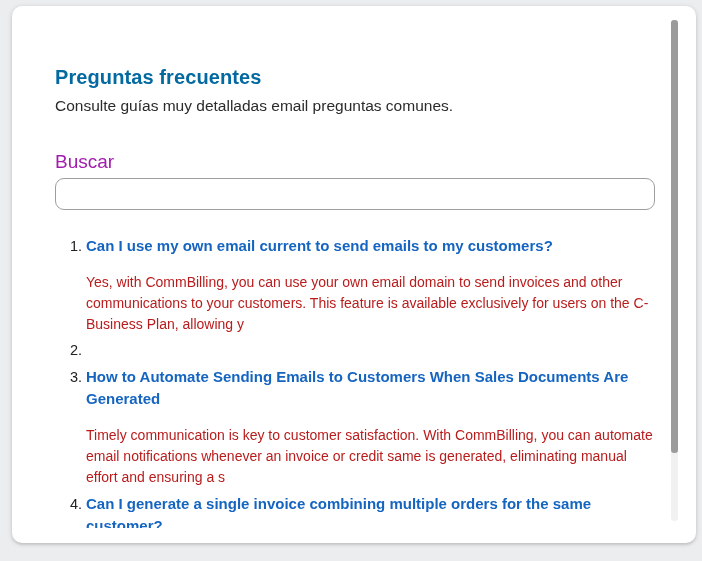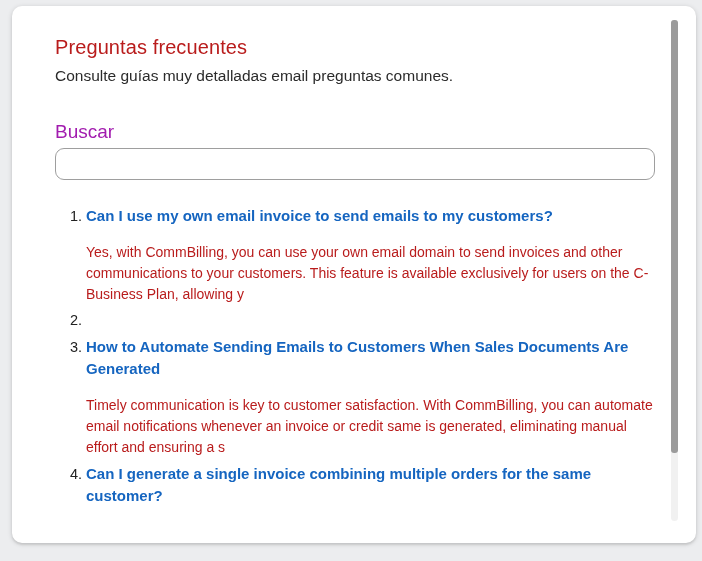--- a/index.html
+++ b/index.html
@@ -22,25 +22,25 @@
     position: absolute;
     left: 0; top: 0;
     width: 668px; height: 522px;
     overflow: hidden;
   }
   .content {
     margin-left: 43px;
     width: 600px;
   }
   .title {
-    padding-top: 28px;
+    padding-top: 58px;
     font-size: 20px;
     line-height: 26px;
-    font-weight: 400;
-    color: #b91c1c;
+    font-weight: 700;
+    color: #0369a1;
     letter-spacing: 0.1px;
   }
   .subtitle {
     margin-top: 5px;
     font-size: 15.5px;
     line-height: 21px;
     color: #2B2B2B;
   }
   .search-label {
     margin-top: 36px;
@@ -108,21 +108,21 @@
   <div class="viewport">
     <div class="content">
       <h1 class="title">Preguntas frecuentes</h1>
       <p class="subtitle">Consulte guías muy detalladas email preguntas comunes.</p>
 
       <div class="search-label">Buscar</div>
       <input class="search-input" type="text" value="" style="">
 
       <ol class="faq-list">
         <li class="faq-item">
-          <a class="faq-question">Can I use my own email invoice to send emails to my customers?</a>
+          <a class="faq-question">Can I use my own email current to send emails to my customers?</a>
           <p class="faq-answer">Yes, with CommBilling, you can use your own email domain to send invoices and other communications to your customers. This feature is available exclusively for users on the C-Business Plan, allowing y</p>
         </li>
         <li class="faq-item">
         </li>
         <li class="faq-item">
           <a class="faq-question">How to Automate Sending Emails to Customers When Sales Documents Are Generated</a>
           <p class="faq-answer">Timely communication is key to customer satisfaction. With CommBilling, you can automate email notifications whenever an invoice or credit same is generated, eliminating manual effort and ensuring a s</p>
         </li>
         <li class="faq-item">
           <a class="faq-question">Can I generate a single invoice combining multiple orders for the same customer?</a>

